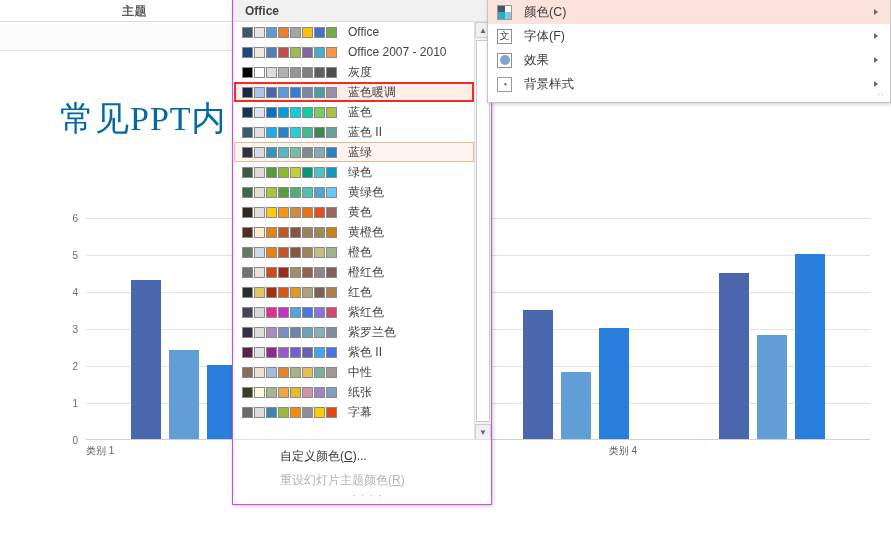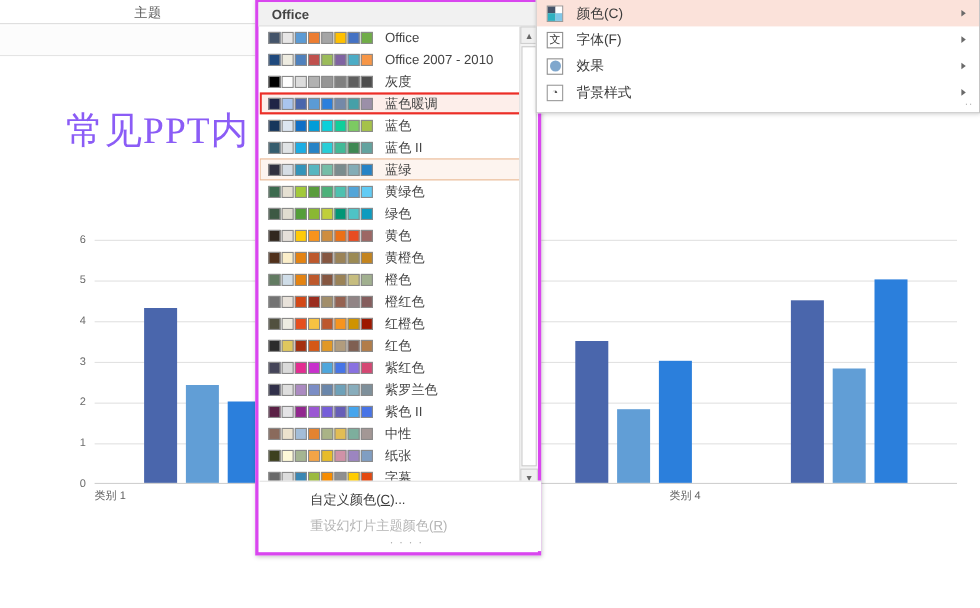--- a/index.html
+++ b/index.html
@@ -12,30 +12,30 @@
   }
   #root { position: relative; width: 891px; height: 553px; background:#fff; }
 
   
   .doc-tab-bar {
     position:absolute; left:0; top:0; width:891px; height:22px;
     background:#ffffff; border-bottom:1px solid #dcdcdc;
   }
   .doc-tab-label {
     position:absolute; left:122px; top:3px;
-    font-size:12px; color:#5a5a5a; letter-spacing:.5px;
+    font-size:12px; color:#5a5a5a; letter-spacing:.5px;font-weight:bold;
   }
   .doc-strip {
     position:absolute; left:0; top:23px; width:891px; height:28px;
     background:#fcfcfc; border-bottom:1px solid #e4e4e4;
   }
   .slide-title {
     position:absolute; left:60px; top:96px;
     font-family:"Liberation Serif","DejaVu Serif", serif;
-    font-size:34px; color:#8b5cf6; white-space:nowrap; letter-spacing:1px;
+    font-size:34px; color:#0369a1; white-space:nowrap; letter-spacing:1px;
   }
 
   
   .chart {
     position:absolute; left:60px; top:218px; width:810px; height:250px;
   }
   .y-axis-labels { position:absolute; left:0; top:0; width:22px; height:222px; }
   .y-tick {
     position:absolute; right:4px; font-size:10px; color:#6b6b6b;
     transform:translateY(-50%); text-align:right; width:100%;
@@ -61,21 +61,21 @@
   }
   .x-label { flex:1 1 0; text-align:left; font-size:10px; color:#5d5d5d; }
   .legend {
     position:absolute; left:455px; top:483px;
     font-size:10px; color:#5d5d5d; white-space:nowrap;
   }
 
   
   .gallery {
     position:absolute; left:232px; top:-1px; width:260px; height:506px;
-    background:#ffffff; border:3px solid #d946ef;
+    background:#ffffff; border:1px solid #d946ef;
     box-shadow: 1px 1px 4px rgba(0,0,0,.22);
   }
   .gallery-header {
     position:absolute; left:0; top:0; width:258px; height:22px;
     background:#f1f1f1; border-bottom:1px solid #e0e0e0;
   }
   .gallery-header span {
     position:absolute; left:12px; top:4px; font-size:12px; font-weight:bold; color:#444;
   }
   .gallery-list {
@@ -320,46 +320,46 @@
             <span class="sw" style="background: rgb(88, 182, 192);"></span>
             <span class="sw" style="background: rgb(117, 189, 167);"></span>
             <span class="sw" style="background: rgb(122, 140, 142);"></span>
             <span class="sw" style="background: rgb(132, 172, 182);"></span>
             <span class="sw" style="background: rgb(38, 131, 198);"></span>
           </div>
           <span class="theme-name">蓝绿</span>
         </div>
         <div class="theme-row">
           <div class="swatches">
+            <span class="sw" style="background: rgb(61, 89, 68);"></span>
+            <span class="sw" style="background: rgb(224, 221, 208);"></span>
+            <span class="sw" style="background: rgb(84, 158, 57);"></span>
+            <span class="sw" style="background: rgb(138, 184, 51);"></span>
+            <span class="sw" style="background: rgb(192, 207, 58);"></span>
+            <span class="sw" style="background: rgb(2, 150, 118);"></span>
+            <span class="sw" style="background: rgb(78, 195, 198);"></span>
+            <span class="sw" style="background: rgb(13, 155, 191);"></span>
+          </div>
+          <span class="theme-name">绿色</span>
+        </div>
+        <div class="theme-row">
+          <div class="swatches">
             <span class="sw" style="background: rgb(60, 106, 78);"></span>
             <span class="sw" style="background: rgb(229, 224, 210);"></span>
             <span class="sw" style="background: rgb(162, 201, 58);"></span>
             <span class="sw" style="background: rgb(90, 156, 60);"></span>
             <span class="sw" style="background: rgb(77, 177, 122);"></span>
             <span class="sw" style="background: rgb(78, 193, 176);"></span>
             <span class="sw" style="background: rgb(83, 165, 216);"></span>
             <span class="sw" style="background: rgb(97, 203, 244);"></span>
           </div>
           <span class="theme-name">黄绿色</span>
         </div>
         <div class="theme-row">
           <div class="swatches">
-            <span class="sw" style="background: rgb(61, 89, 68);"></span>
-            <span class="sw" style="background: rgb(224, 221, 208);"></span>
-            <span class="sw" style="background: rgb(84, 158, 57);"></span>
-            <span class="sw" style="background: rgb(138, 184, 51);"></span>
-            <span class="sw" style="background: rgb(192, 207, 58);"></span>
-            <span class="sw" style="background: rgb(2, 150, 118);"></span>
-            <span class="sw" style="background: rgb(78, 195, 198);"></span>
-            <span class="sw" style="background: rgb(13, 155, 191);"></span>
-          </div>
-          <span class="theme-name">绿色</span>
-        </div>
-        <div class="theme-row">
-          <div class="swatches">
             <span class="sw" style="background: rgb(50, 40, 31);"></span>
             <span class="sw" style="background: rgb(229, 223, 217);"></span>
             <span class="sw" style="background: rgb(255, 202, 8);"></span>
             <span class="sw" style="background: rgb(248, 147, 29);"></span>
             <span class="sw" style="background: rgb(206, 141, 62);"></span>
             <span class="sw" style="background: rgb(236, 112, 22);"></span>
             <span class="sw" style="background: rgb(232, 76, 34);"></span>
             <span class="sw" style="background: rgb(157, 103, 100);"></span>
           </div>
           <span class="theme-name">黄色</span>
@@ -395,33 +395,20 @@
             <span class="sw" style="background: rgb(115, 115, 115);"></span>
             <span class="sw" style="background: rgb(232, 226, 218);"></span>
             <span class="sw" style="background: rgb(211, 72, 23);"></span>
             <span class="sw" style="background: rgb(155, 45, 31);"></span>
             <span class="sw" style="background: rgb(162, 142, 106);"></span>
             <span class="sw" style="background: rgb(149, 98, 81);"></span>
             <span class="sw" style="background: rgb(145, 132, 133);"></span>
             <span class="sw" style="background: rgb(133, 93, 93);"></span>
           </div>
           <span class="theme-name">橙红色</span>
-        </div>
-        <div class="theme-row">
-          <div class="swatches">
-            <span class="sw" style="background: rgb(81, 80, 63);"></span>
-            <span class="sw" style="background: rgb(238, 236, 225);"></span>
-            <span class="sw" style="background: rgb(230, 79, 30);"></span>
-            <span class="sw" style="background: rgb(247, 194, 66);"></span>
-            <span class="sw" style="background: rgb(189, 88, 44);"></span>
-            <span class="sw" style="background: rgb(247, 148, 30);"></span>
-            <span class="sw" style="background: rgb(207, 147, 0);"></span>
-            <span class="sw" style="background: rgb(157, 24, 0);"></span>
-          </div>
-          <span class="theme-name">红橙色</span>
         </div>
         <div class="theme-row">
           <div class="swatches">
             <span class="sw" style="background: rgb(44, 44, 44);"></span>
             <span class="sw" style="background: rgb(223, 199, 93);"></span>
             <span class="sw" style="background: rgb(165, 48, 15);"></span>
             <span class="sw" style="background: rgb(213, 88, 22);"></span>
             <span class="sw" style="background: rgb(225, 152, 37);"></span>
             <span class="sw" style="background: rgb(177, 156, 125);"></span>
             <span class="sw" style="background: rgb(127, 95, 82);"></span>

